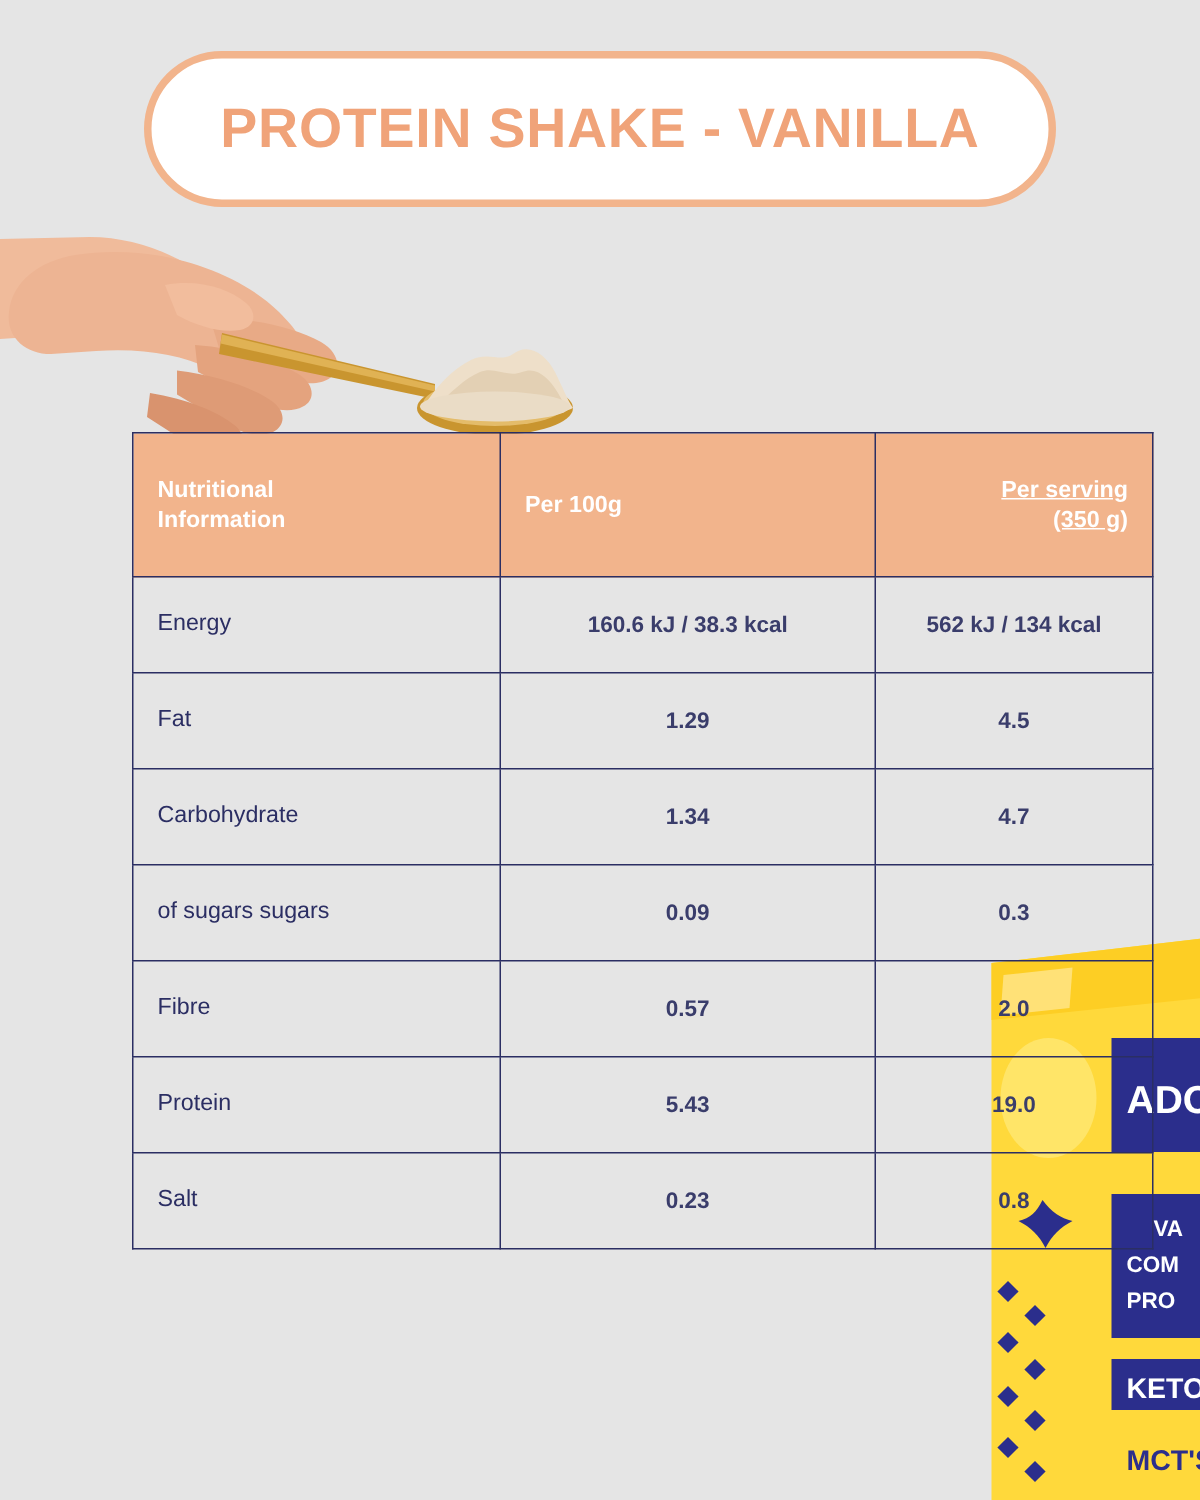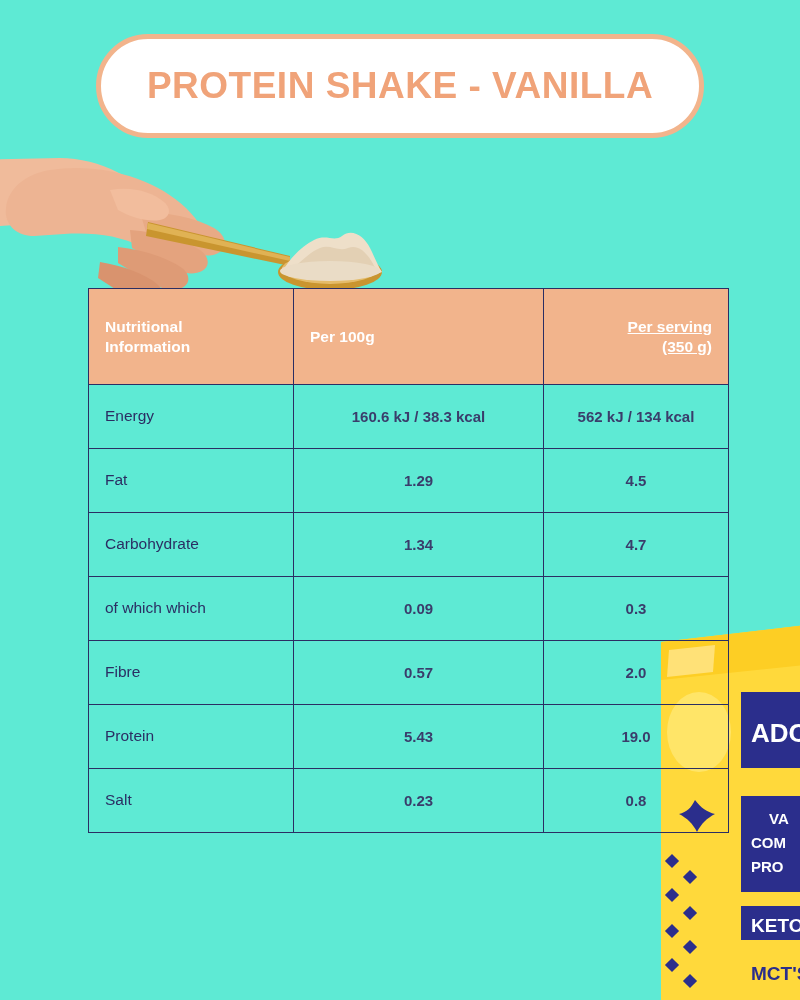--- a/index.html
+++ b/index.html
@@ -7,21 +7,21 @@
     width: 800px;
     height: 1000px;
     background: #ffffff;
     font-family: "Liberation Sans", sans-serif;
     overflow: hidden;
   }
   .page {
     position: relative;
     width: 800px;
     height: 1000px;
-    background: #5eead4;
+    background: #e5e5e5;
     overflow: hidden;
   }
 
   
   .title-banner {
     position: absolute;
     left: 96px;
     top: 34px;
     width: 608px;
     height: 104px;
@@ -86,21 +86,21 @@
     border-color: #F2B48C;
     color: #ffffff;
     font-size: 15.5px;
     font-weight: bold;
     height: 96px;
     line-height: 1.25;
     padding: 6px 16px;
   }
   thead th.col-label {
     text-align: left;
-    width: 205px;
+    width: 245px;
   }
   thead th.col-100 {
     text-align: left;
     width: 250px;
   }
   thead th.col-serving {
     text-align: right;
     width: 185px;
     text-decoration: underline;
   }
@@ -225,21 +225,21 @@
         </tr>
         <tr>
           <td class="label">
             <span class="hdr-line">Carbohydrate</span>
           </td>
           <td class="val">1.34</td>
           <td class="val">4.7</td>
         </tr>
         <tr>
           <td class="label">
-            <span class="hdr-line">of which which</span>
+            <span class="hdr-line">of sugars sugars</span>
           </td>
           <td class="val">0.09</td>
           <td class="val">0.3</td>
         </tr>
         <tr>
           <td class="label">
             <span class="hdr-line">Fibre</span>
           </td>
           <td class="val">0.57</td>
           <td class="val">2.0</td>

